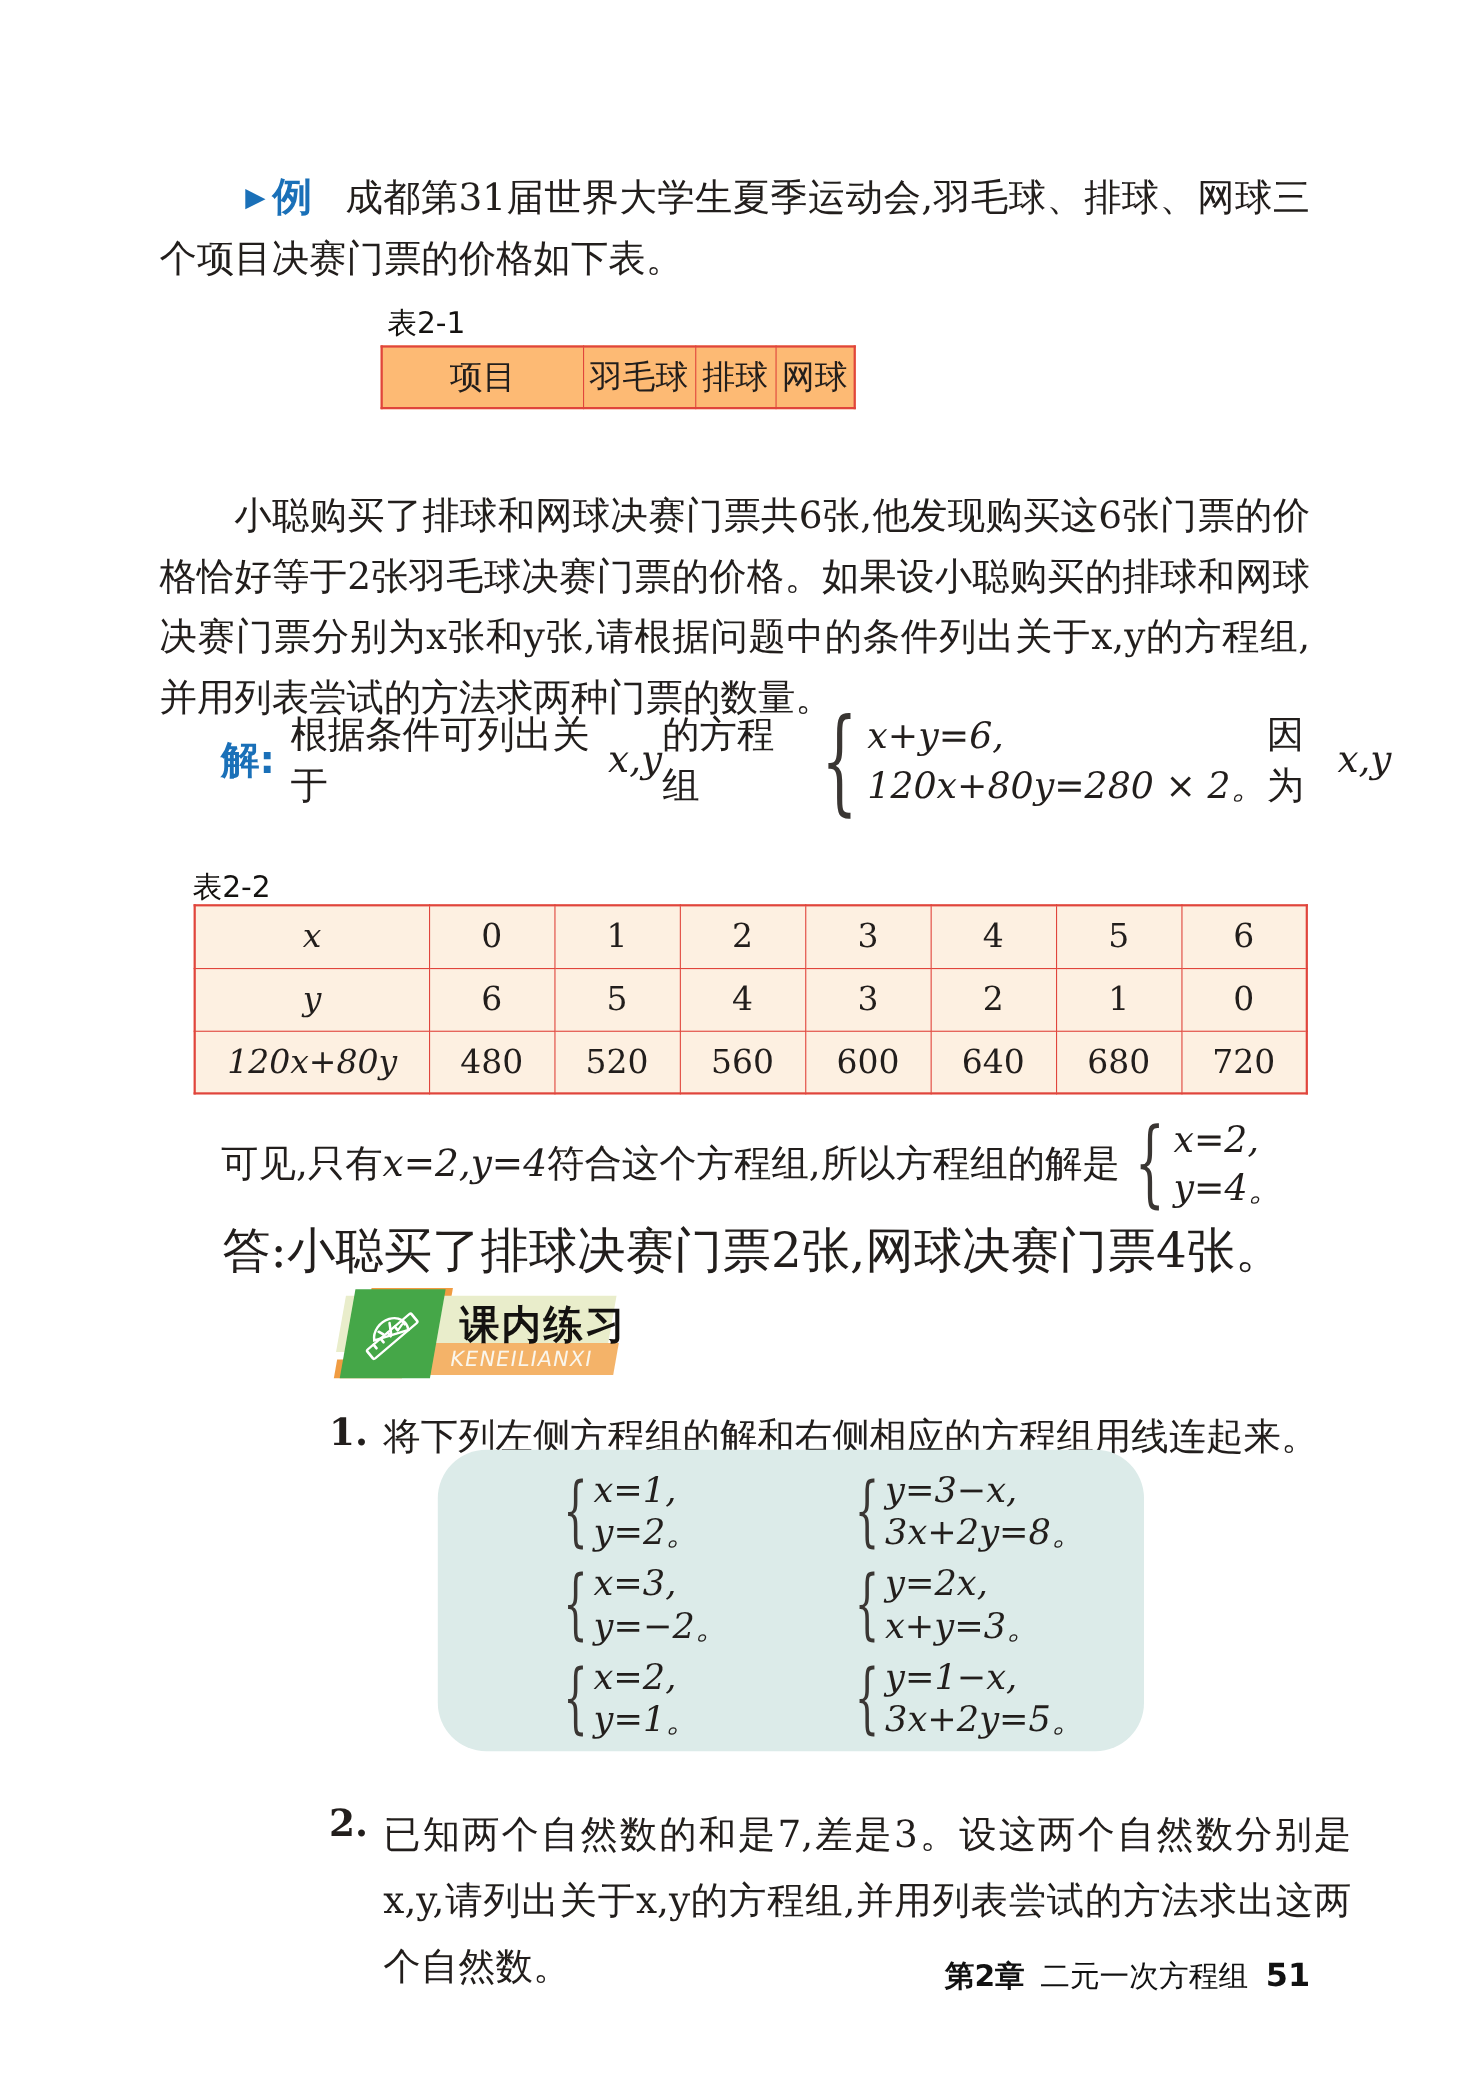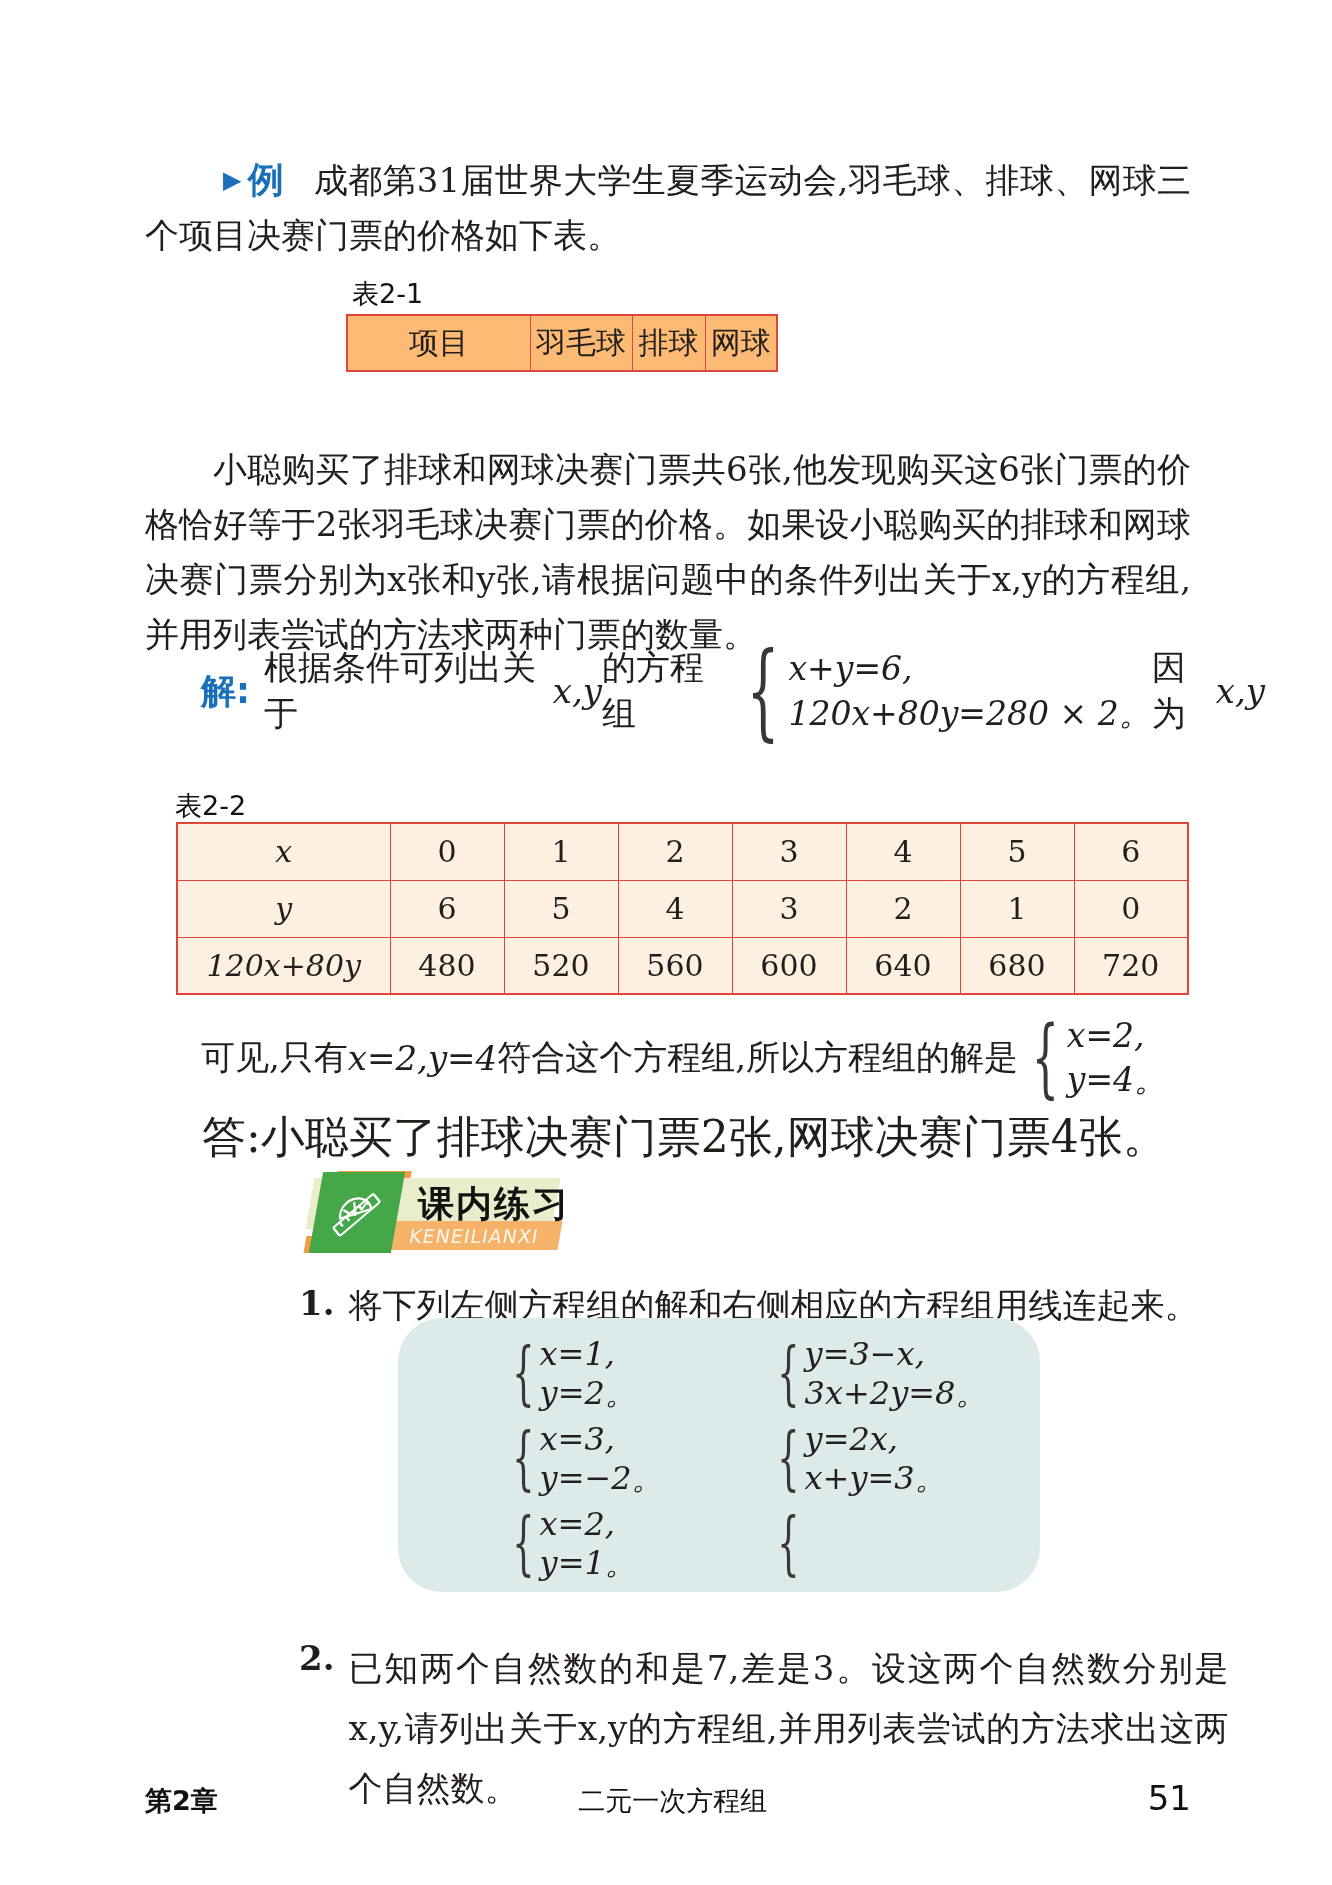--- a/index.html
+++ b/index.html
@@ -92,25 +92,25 @@
     background:var(--teal);border-radius:44px}
   .mcol{position:absolute;top:16px;display:flex;flex-direction:column;gap:6px}
   .mcol-left{left:103px}
   .mcol-right{left:368px}
   .mcol .system{height:79px}
   .sec-ex2{position:absolute;top:1638px;left:299px;display:flex;font-size:34px}
   .sec-ex2 .q-body{width:880px;line-height:60px;text-align:justify}
 
   
   .footer{position:absolute;top:1778px;left:145px;width:1046px;
-    display:flex;justify-content:space-between;align-items:baseline;
+    display:flex;justify-content:flex-end;align-items:baseline;
     font-family:"DejaVu Sans","Liberation Sans",sans-serif;color:#111}
   .footer .chapter{font-weight:700;font-size:27px}
   .footer .chapter-title{font-size:27px;margin-left:14px}
-  .footer .page-num{font-weight:400;font-size:34px;margin-left:34px}
+  .footer .page-num{font-weight:700;font-size:29px;margin-left:16px}
 </style>
 </head>
 <body>
 
 <p class="sec-example">
   <span class="ex-marker"><span class="ex-arrow">▶</span><span class="ex-word">例</span></span><span>成都第31届世界大学生夏季运动会,羽毛球、排球、网球三个项目决赛门票的价格如下表。</span>
 </p>
 
 <div class="tbl-caption cap-t1">表2-1</div>
 <table class="t1">
@@ -259,20 +259,24 @@
     </span>
     <span class="system sys-small">
       <span class="brace">{</span>
       <span class="eqs">
         <span class="eq math">y=2x,</span>
         <span class="eq math">x+y=3。</span>
       </span>
     </span>
     <span class="system sys-small">
       <span class="brace">{</span>
+      <span class="eqs">
+        <span class="eq math">y=1−x,</span>
+        <span class="eq math">3x+2y=5。</span>
+      </span>
     </span>
   </div>
 </div>
 
 <div class="sec-ex2">
   <span class="q-num">2.</span>
   <span class="q-body">已知两个自然数的和是7,差是3。设这两个自然数分别是x,y,请列出关于x,y的方程组,并用列表尝试的方法求出这两个自然数。</span>
 </div>
 
 <div class="footer">

